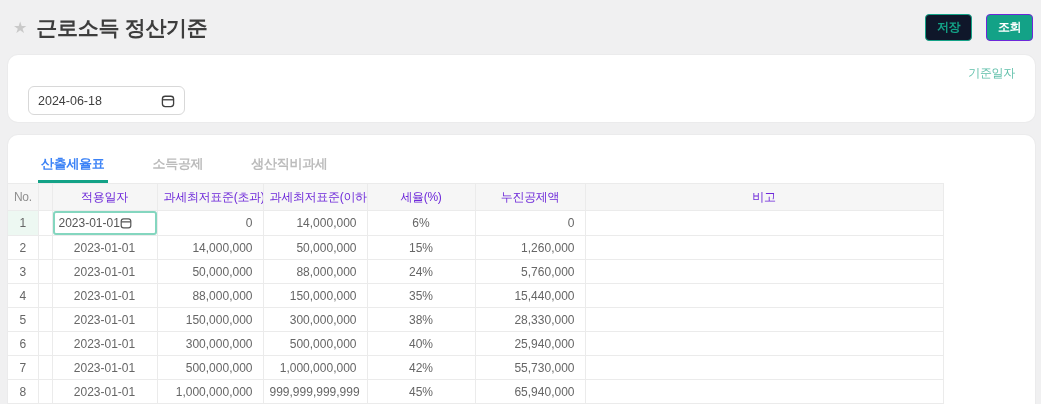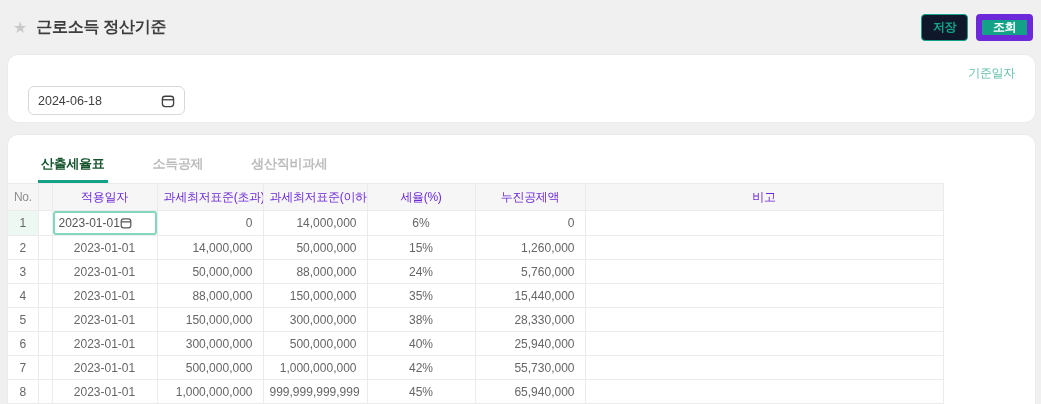--- a/index.html
+++ b/index.html
@@ -8,30 +8,30 @@
     background:#f0f0f1;
     font-family:"Liberation Sans","DejaVu Sans",sans-serif;
     color:#444;
   }
   
   .page-header {
     height:55px; display:flex; align-items:center;
     padding:0 8px 0 13px;
   }
   .fav-star { font-size:16px; color:#c9c9c9; margin-right:9px; cursor:pointer; line-height:1; }
-  .page-title { font-size:16px; font-weight:bold; color:#3d3d3d; letter-spacing:-0.3px; }
+  .page-title { font-size:21px; font-weight:bold; color:#3d3d3d; letter-spacing:-0.3px; }
   .header-actions { margin-left:auto; display:flex; gap:8px; }
   .btn {
     min-width:42px; height:27px; padding:0 11px;
     border-radius:4px; font-size:12px; font-weight:bold;
     display:flex; align-items:center; justify-content:center;
     cursor:pointer; letter-spacing:-0.5px;
   }
   .btn-outline { background:#0f172a; border:1px solid #13a287; color:#13a287; }
-  .btn-primary { background:#13a287; border:6px solid #6d28d9; color:#fff; }
+  .btn-primary { background:#13a287; border:1px solid #6d28d9; color:#fff;margin-left:6px; }
   
   .card {
     background:#fff; margin:0 6px 0 8px; border-radius:10px;
     box-shadow:0 0 0 1px rgba(0,0,0,0.02);
   }
   .filter-card { height:67px; padding:10px 20px 0 20px; }
   .filter-label { font-size:12px; color:#5ebfa9; letter-spacing:-0.3px; display:block; margin-bottom:4px;text-align:right; }
   .date-input {
     width:157px; height:29px; border:1px solid #d8d8d8; border-radius:6px;
     background:#fff; display:flex; align-items:center; padding:8px 9px;
@@ -40,21 +40,21 @@
   .date-input .date-text { font-size:12.5px; color:#3f3f3f; flex:1; }
   .cal-icon { display:flex; align-items:center; }
   
   .table-card { margin-top:13px; height:270px; border-radius:10px 10px 0 0; overflow:hidden; }
   .tabs { display:flex; padding:16px 0 0 30px; height:48px; }
   .tab {
     font-size:13px; font-weight:bold; letter-spacing:-0.3px;
     color:#bcbcbc; margin-right:42px; padding:4px 3px 9px 3px;
     cursor:pointer; border-bottom:3px solid transparent;
   }
-  .tab.active { color:#14532d; border-bottom-color:#13a287; }
+  .tab.active { color:#3b82f6; border-bottom-color:#13a287; }
   
   table.grid {
     border-collapse:collapse; table-layout:fixed; width:935px;
     font-size:12px;
     padding-left:40px;
   }
   table.grid th, table.grid td {
     border:1px solid #ebebeb; height:24px; padding:0 6px;
     overflow:hidden; white-space:nowrap;
   }

